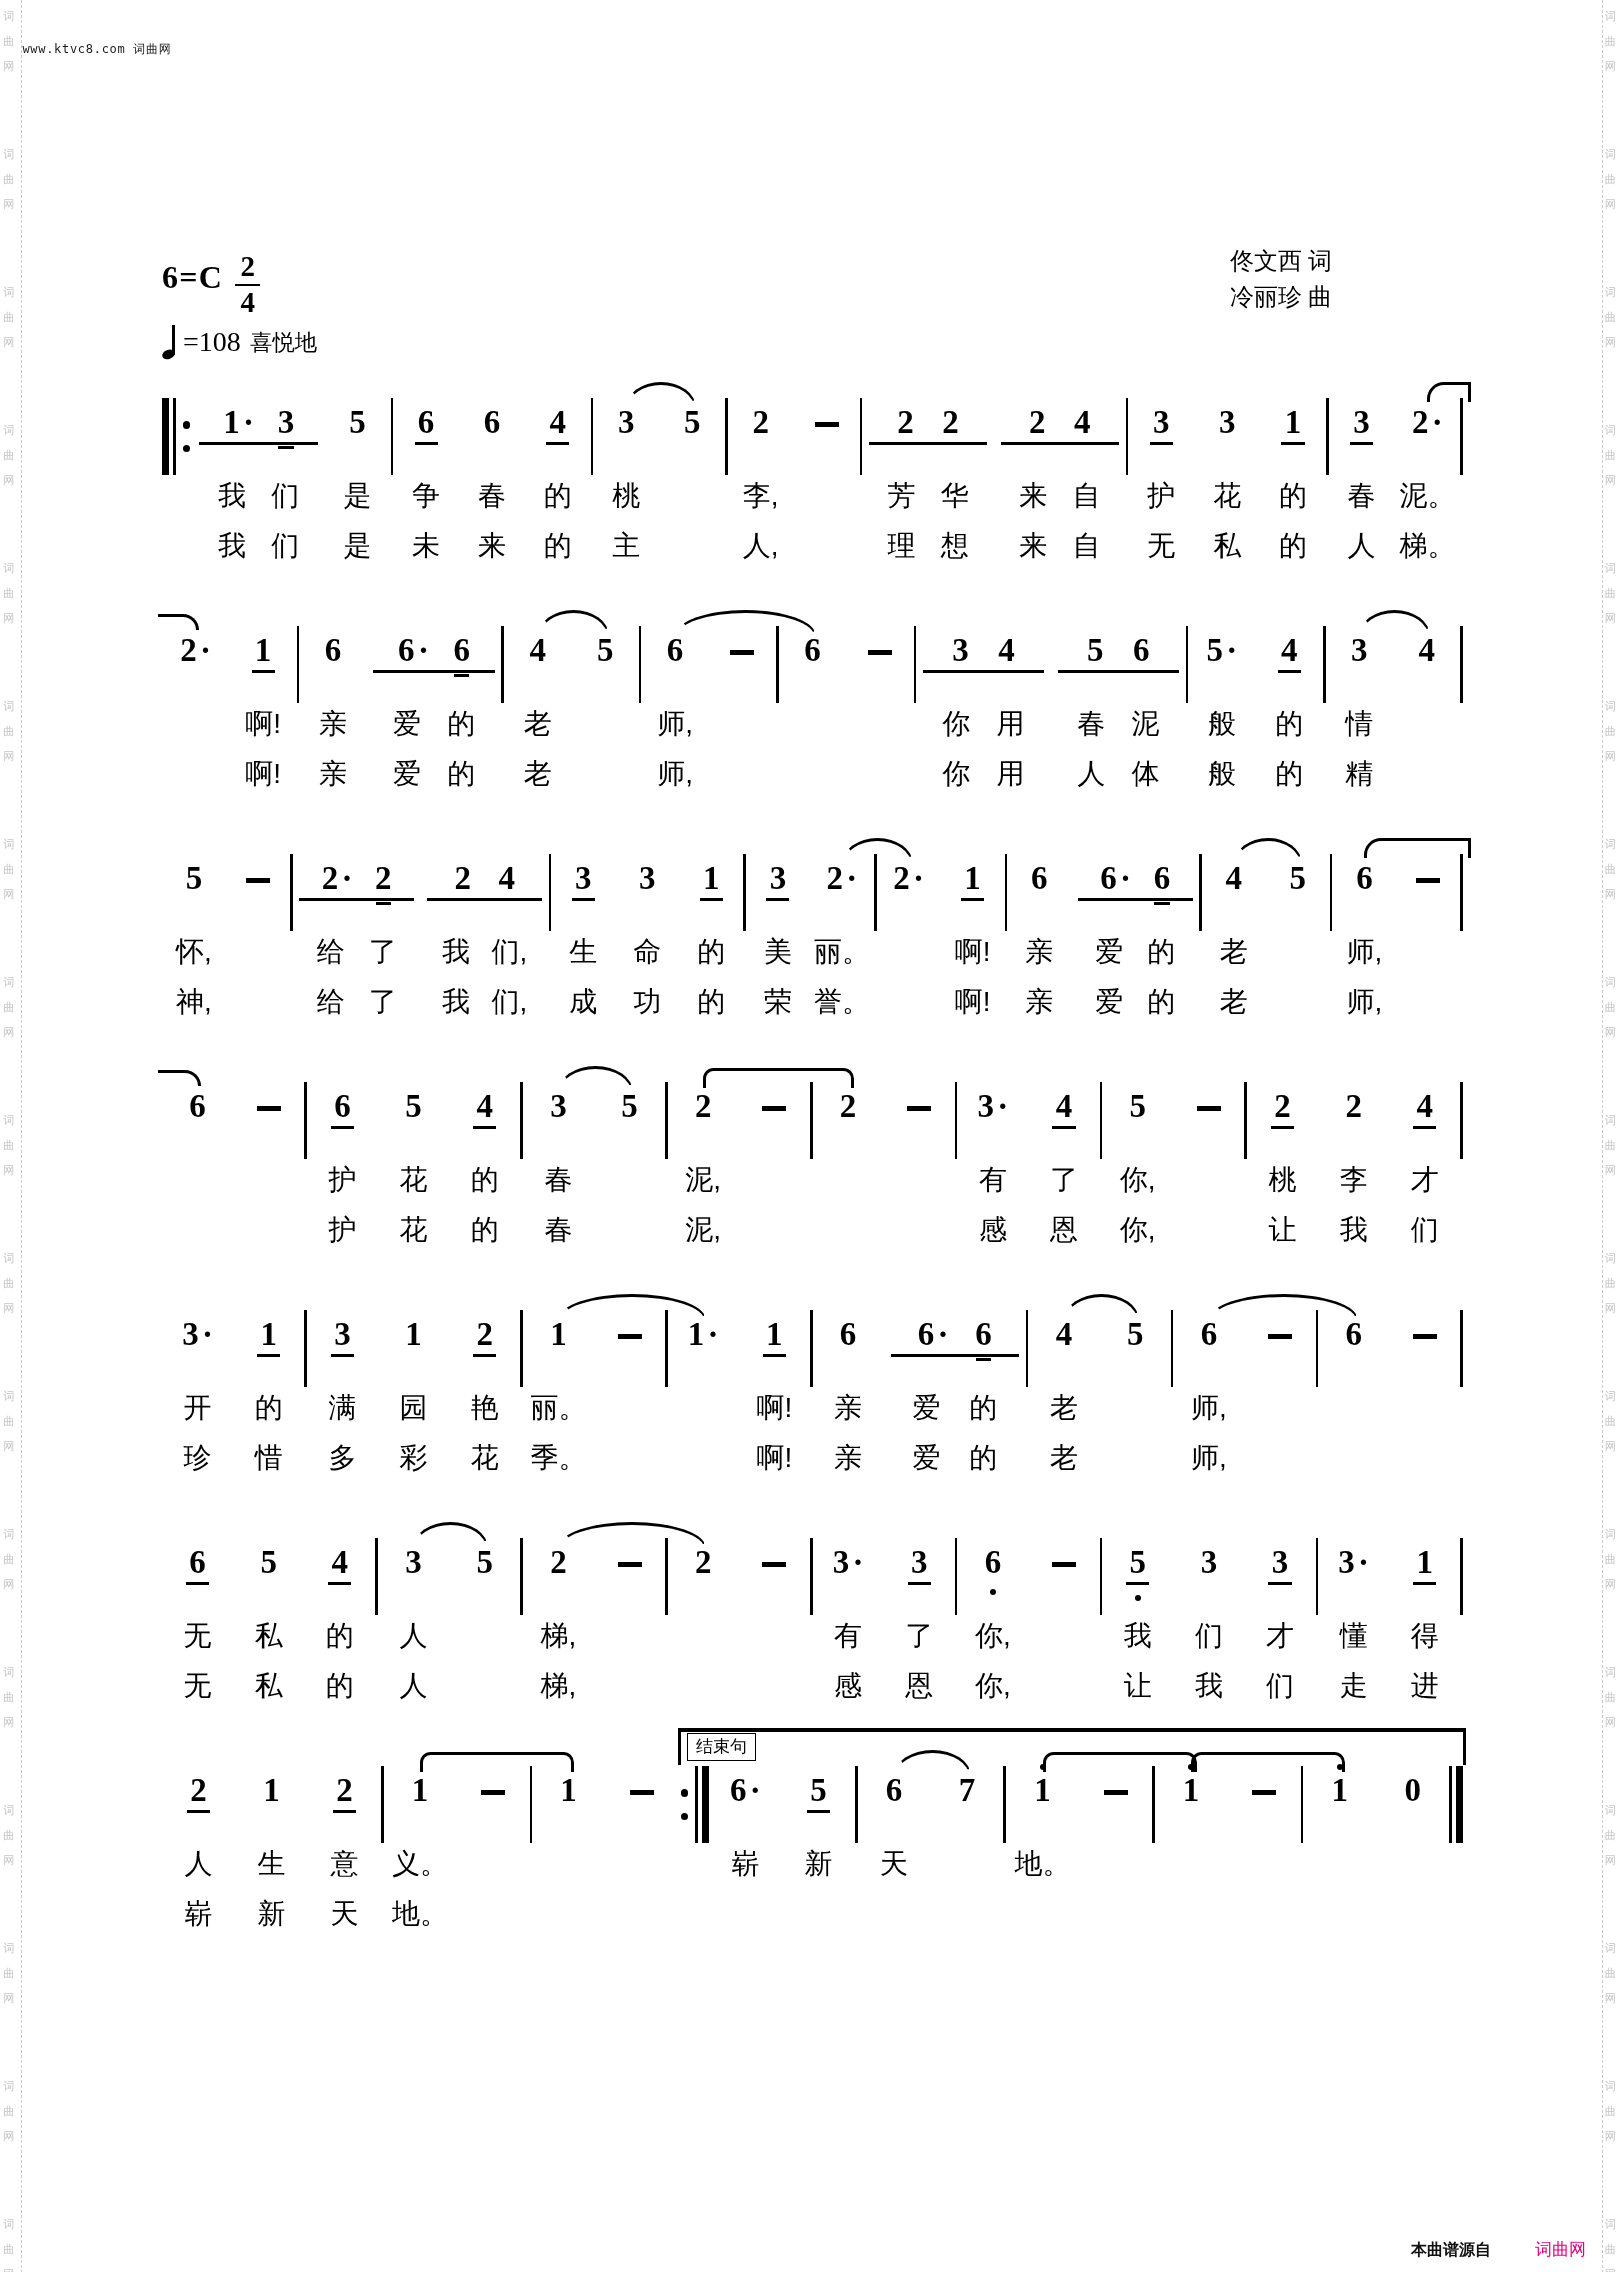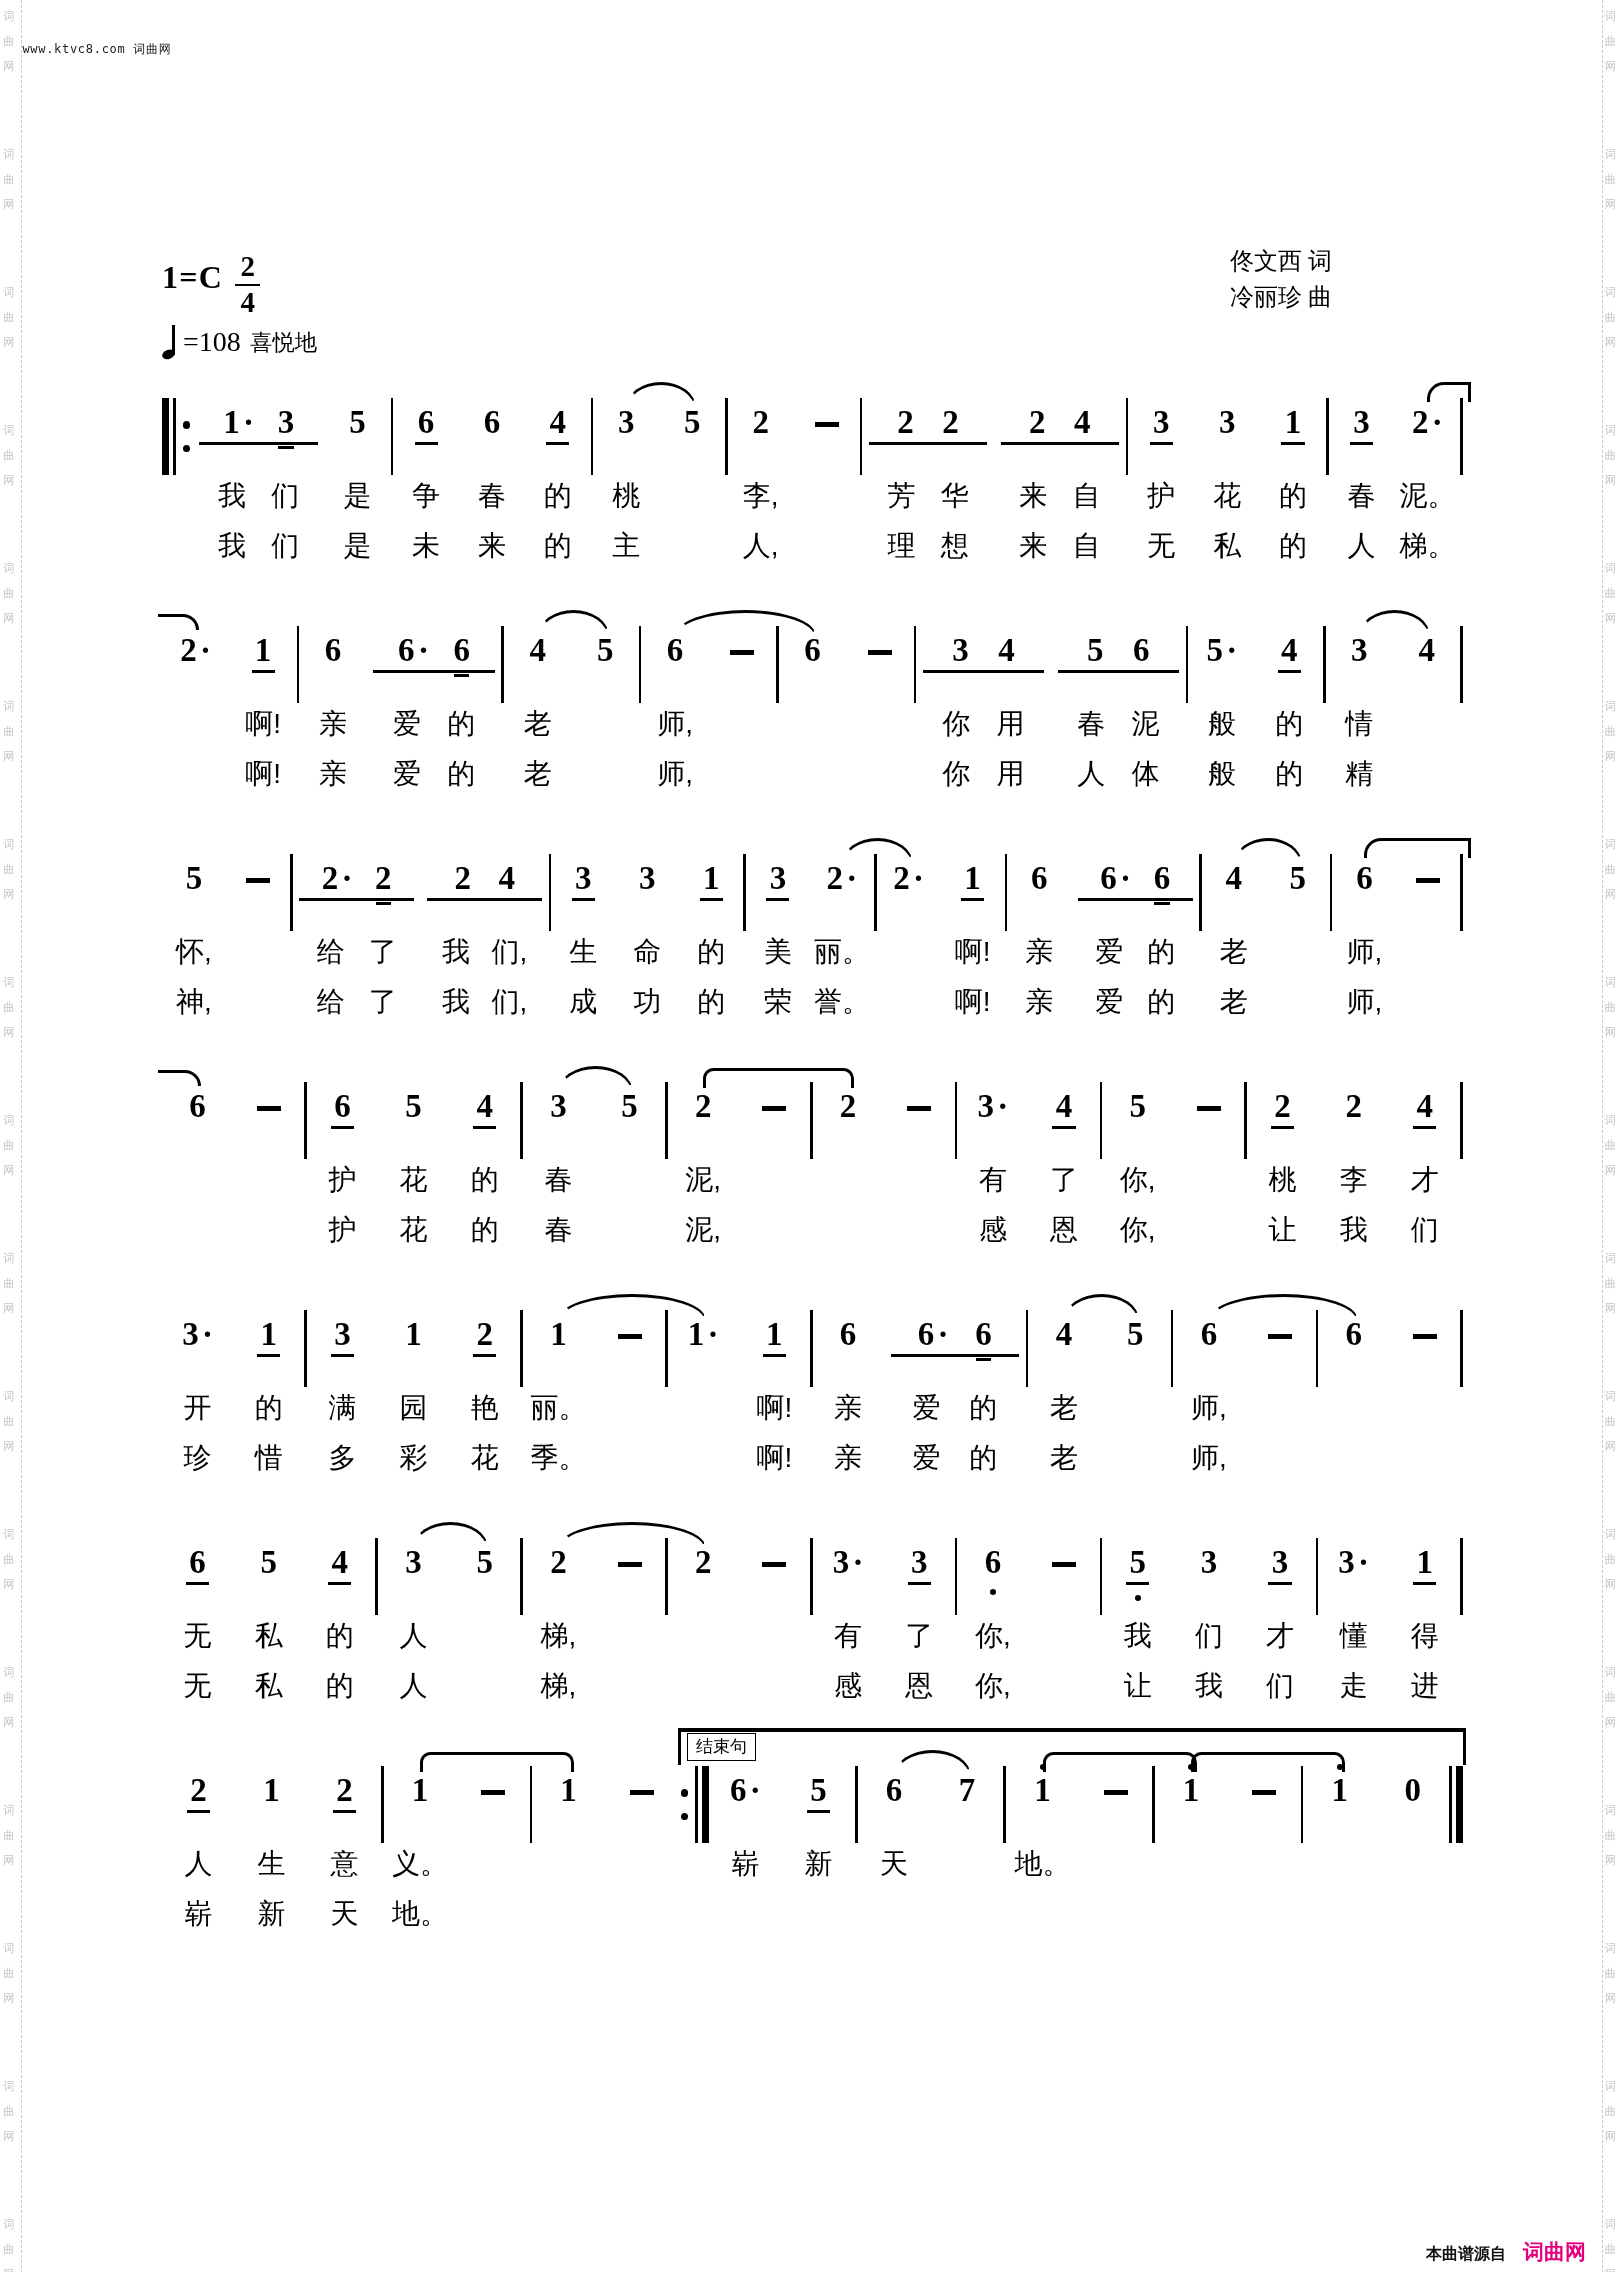--- a/index.html
+++ b/index.html
@@ -80,21 +80,21 @@
   .volta{position:absolute;top:-46px;height:33px;border-top:4px solid #000;
          border-left:3.3px solid #000;border-right:3.3px solid #000;}
   .volta-label{position:absolute;top:-41px;font-size:17px;border:1.3px solid #000;padding:1.3px 8px;
                background:#fff;font-family:"Liberation Sans",sans-serif;white-space:nowrap;}
   
   .footer{position:absolute;left:0;right:0;top:2143px;text-align:center;font-size:22.4px;
           font-family:"Liberation Sans",sans-serif;}
   .source{position:absolute;top:2238px;right:30px;font-family:"Liberation Sans",sans-serif;
           display:flex;align-items:baseline;}
   .source .pre{font-size:16px;font-weight:bold;color:#111;}
-  .source .site{font-size:21px;font-weight:bold;margin-left:17px;}
+  .source .site{font-size:17px;font-weight:normal;margin-left:44px;}
 </style>
 </head>
 <body>
 
 <div class="page">
 
   <div class="strip left">
     <div class="wm-col">
         <div class="wm-group">
           <span>词</span>
@@ -275,21 +275,21 @@
       </div>
   </div>
 
   <div class="top-watermark">www.ktvc8.com 词曲网</div>
 
   <div class="credits">
     <div>佟文西 词</div>
     <div>冷丽珍 曲</div>
   </div>
   <div class="keyblock">
-    <span class="keysig">1=C</span>
+    <span class="keysig">6=C</span>
     <span class="frac">
       <span class="num">2</span>
       <span class="den">4</span>
     </span>
   </div>
   <div class="tempo">
     <span class="qnote">
         <i class="head"></i>
         <i class="stem"></i>
       </span>

